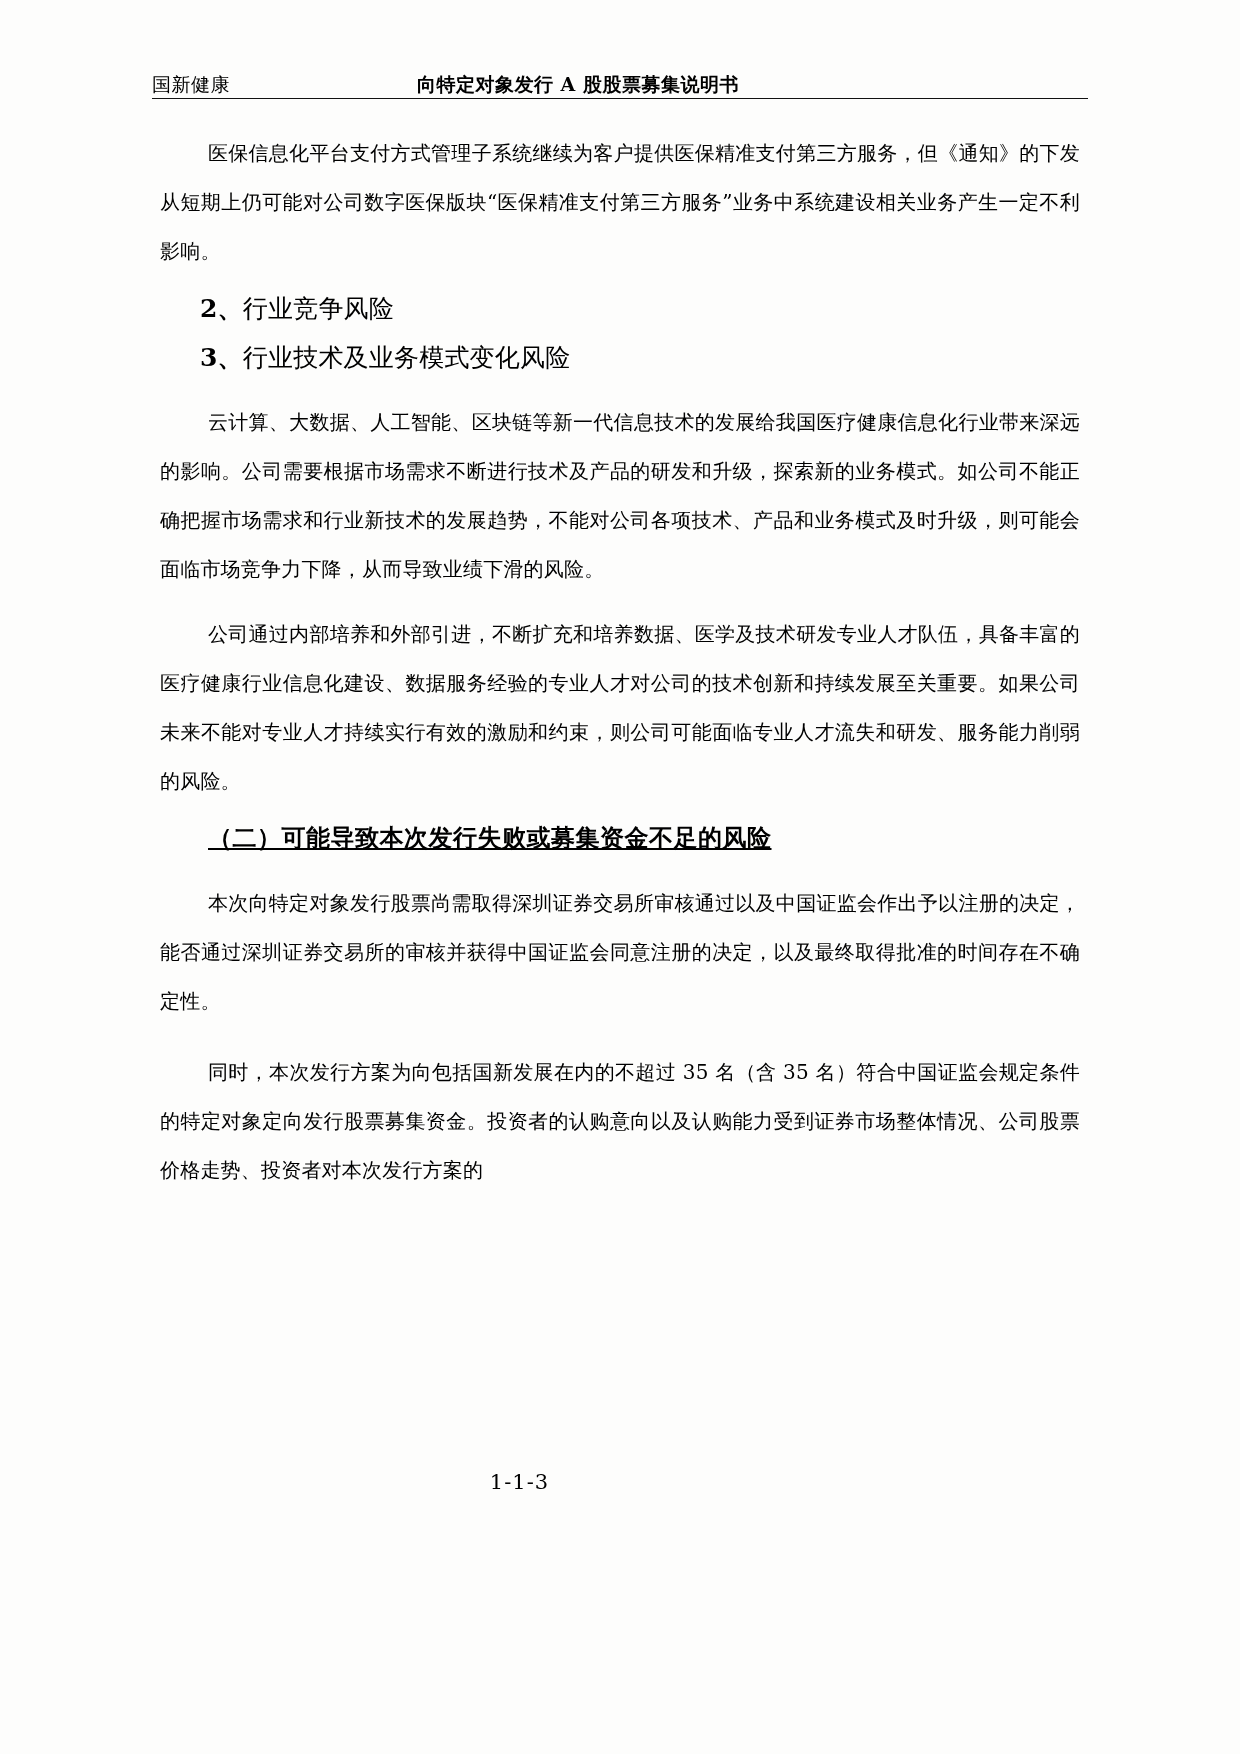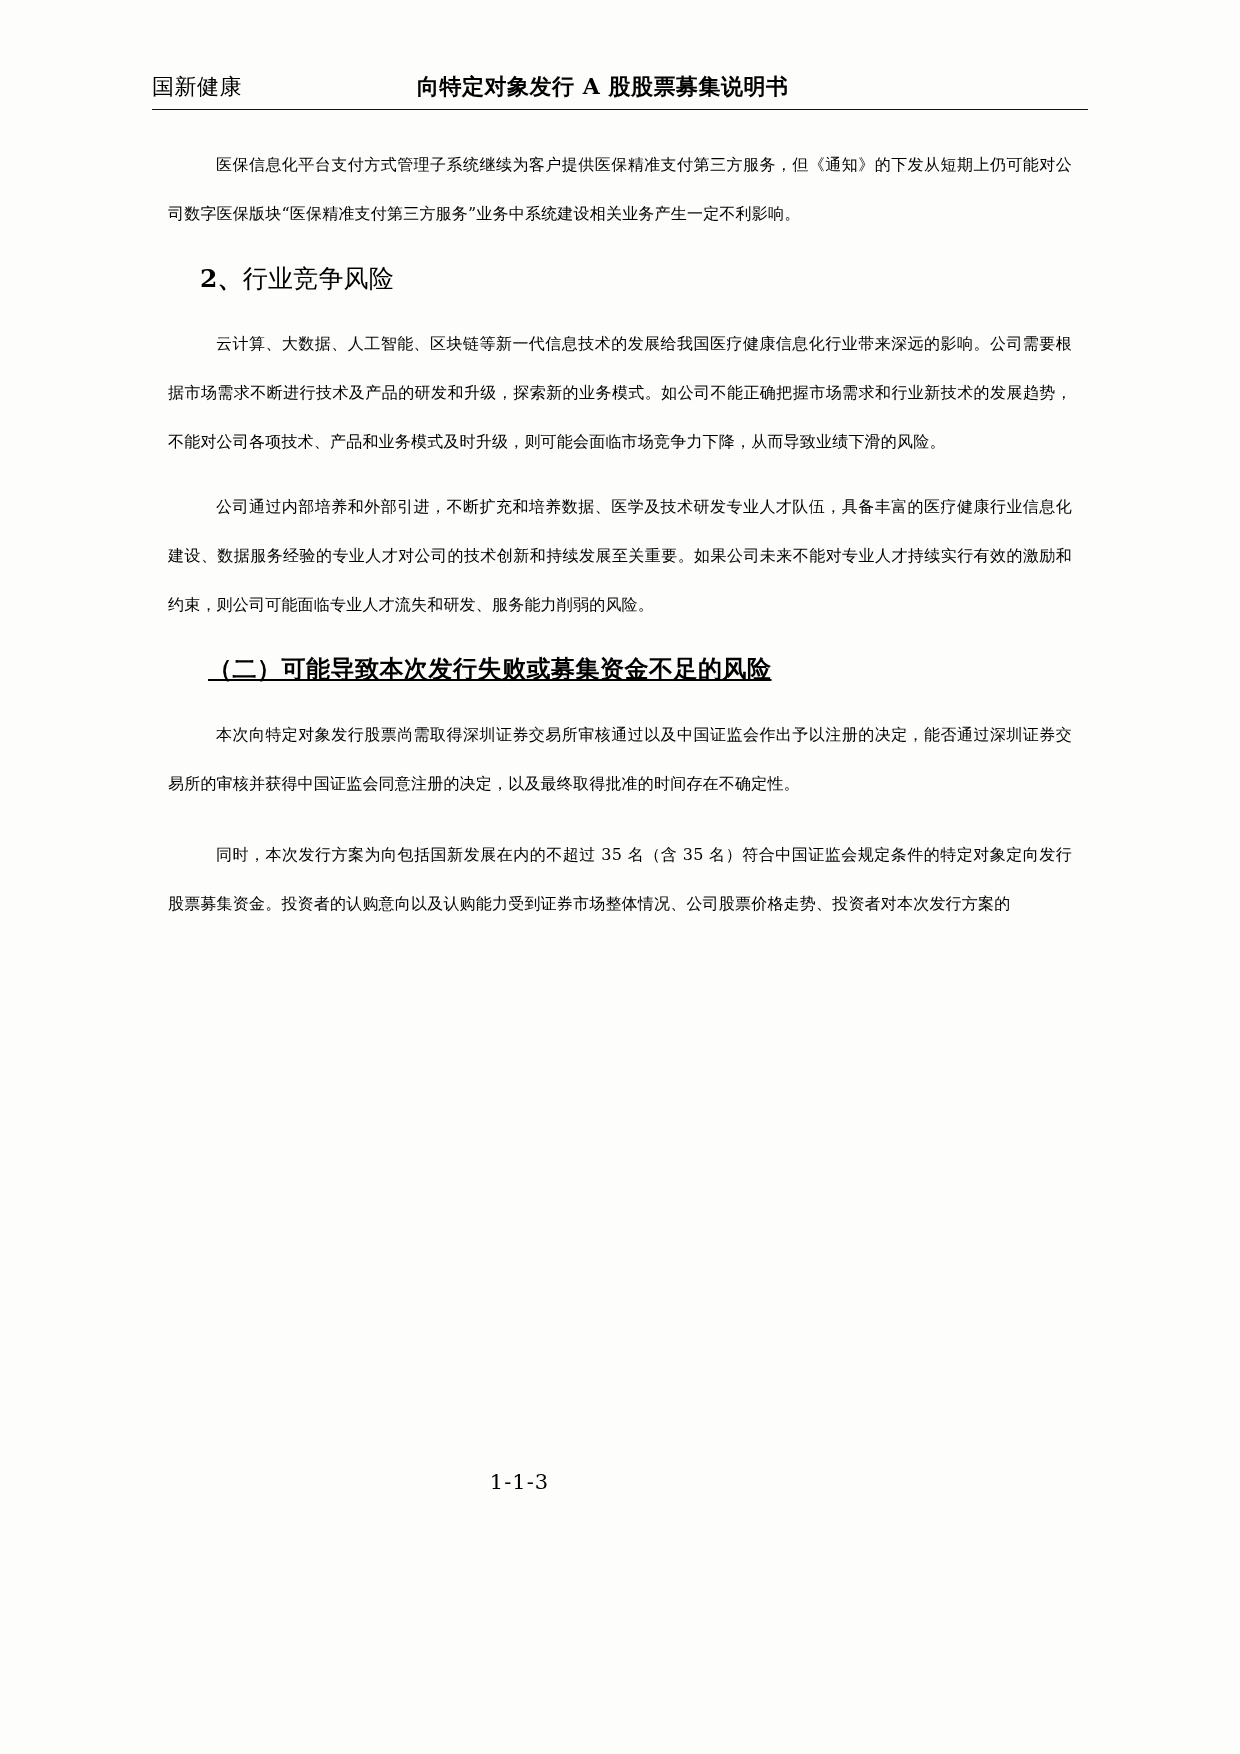--- a/index.html
+++ b/index.html
@@ -25,42 +25,41 @@
   .content {
     position: absolute;
     left: 152px;
     top: 72px;
     width: 936px;
   }
   
   .header {
     display: flex;
     align-items: flex-start;
-    font-size: 22px;
+    font-size: 19px;
     letter-spacing: 0.5px;
-    padding-bottom: 7px;
     border-bottom: 1.6px solid #111;
     font-family: "DejaVu Serif", "Liberation Serif", serif;
   }
   .header-left {
     width: 265px;
     flex: none;
   }
   .header-center {
     flex: 1;
     text-align: left;
     font-weight: bold;
   }
   
   .para {
-    font-size: 16px;
+    font-size: 20px;
     line-height: 49px;
     text-align: justify;
     text-justify: inter-ideograph;
-    margin: 16px;
+    margin: 8px;
     letter-spacing: 0.2px;
   }
   .indent {
     text-indent: 48px;
   }
   .block-gap-lg { margin-top: 26px; text-decoration: underline; }
   .block-gap-md { margin-top: 22px; }
   .block-gap-sm { margin-top: 16px; }
 
   .subhead {
@@ -107,20 +106,21 @@
     <div class="header">
       <div class="header-left">国新健康</div>
       <div class="header-center">向特定对象发行 A 股股票募集说明书</div>
     </div>
 
     <p class="para indent first-para">医保信息化平台支付方式管理子系统继续为客户提供医保精准支付第三方服务，但《通知》的下发从短期上仍可能对公司数字医保版块“医保精准支付第三方服务”业务中系统建设相关业务产生一定不利影响。</p>
 
     <p class="subhead block-gap-md"><span class="num">2、</span><span>行业竞争风险</span></p>
 
 
+    <p class="subhead block-gap-md"><span class="num">3、</span><span>行业技术及业务模式变化风险</span></p>
 
     <p class="para indent block-gap-sm">云计算、大数据、人工智能、区块链等新一代信息技术的发展给我国医疗健康信息化行业带来深远的影响。公司需要根据市场需求不断进行技术及产品的研发和升级，探索新的业务模式。如公司不能正确把握市场需求和行业新技术的发展趋势，不能对公司各项技术、产品和业务模式及时升级，则可能会面临市场竞争力下降，从而导致业绩下滑的风险。</p>
 
 
     <p class="para indent block-gap-sm">公司通过内部培养和外部引进，不断扩充和培养数据、医学及技术研发专业人才队伍，具备丰富的医疗健康行业信息化建设、数据服务经验的专业人才对公司的技术创新和持续发展至关重要。如果公司未来不能对专业人才持续实行有效的激励和约束，则公司可能面临专业人才流失和研发、服务能力削弱的风险。</p>
 
     <p class="sec-head block-gap-lg">（二）可能导致本次发行失败或募集资金不足的风险</p>
 
     <p class="para indent block-gap-sm">本次向特定对象发行股票尚需取得深圳证券交易所审核通过以及中国证监会作出予以注册的决定，能否通过深圳证券交易所的审核并获得中国证监会同意注册的决定，以及最终取得批准的时间存在不确定性。</p>
 

